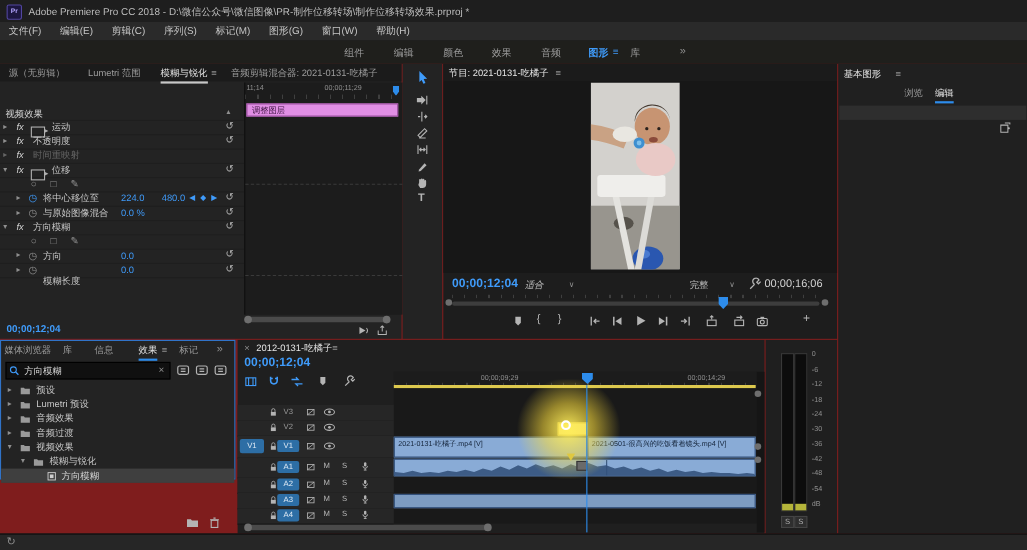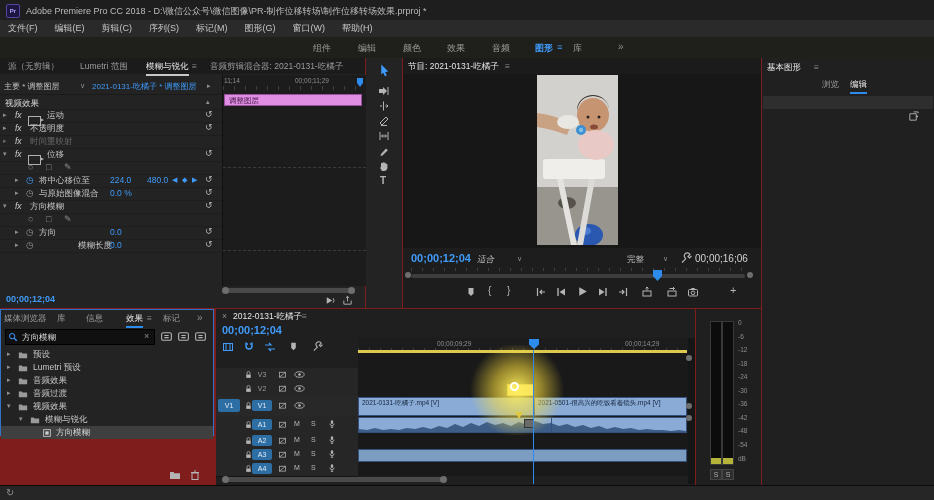--- a/index.html
+++ b/index.html
@@ -187,26 +187,20 @@
 
   <div class="panel" style="left:0;top:58px;width:365px;height:250px;">
     <div class="a" style="left:0;top:0;width:365px;height:16px;background:#1b1b1b;">
       <span class="a fs85 tab" style="left:8px;top:3px;">源（无剪辑）</span>
       <span class="a fs85 tab" style="left:80px;top:3px;">Lumetri 范围</span>
       <span class="a fs85 tab on ul-grey" style="left:146px;top:3px;">模糊与锐化</span>
       <span class="a fs85 dim" style="left:192px;top:3px;">≡</span>
       <span class="a fs85 tab" style="left:210px;top:3px;">音频剪辑混合器: 2021-0131-吃橘子</span>
     </div>
 
-    <div class="a" style="left:0;top:20px;width:222px;height:16px;border-bottom:1px solid #1a1a1a;">
-      <span class="a fs8" style="left:4px;top:3px;color:#c0c0c0;">主要 * 调整图层</span>
-      <span class="a fs7 dim" style="left:80px;top:4px;">∨</span>
-      <span class="a fs8 blue" style="left:92px;top:3px;">2021-0131-吃橘子 * 调整图层</span>
-      <span class="a fs7 dim" style="left:207px;top:4px;">▸</span>
-    </div>
 
     <div class="ecrow" style="top:38px;">
       <span class="a fs85 lt" style="left:5px;top:2px;">视频效果</span>
       <span class="a fs7 dim" style="left:206px;top:2px;">▴</span>
     </div>
 
     <div class="ecrow" style="top:51px;">
       <span class="a fs7 dim" style="left:3px;top:2px;">▸</span>
       <span class="a fx" style="left:15px;top:1px;">fx</span>
       <span class="a mot" style="left:28px;top:3px;"></span>
@@ -278,21 +272,21 @@
       <span class="a fs7 dim" style="left:15px;top:2px;">▸</span>
       <span class="a fs9 dim" style="left:26px;top:1px;">◷</span>
       <span class="a fs85" style="left:39px;top:1px;">方向</span>
       <span class="a fs85 blue" style="left:110px;top:1px;">0.0</span>
       <span class="rst">↺</span>
     </div>
 
     <div class="ecrow" style="top:181px;">
       <span class="a fs7 dim" style="left:15px;top:2px;">▸</span>
       <span class="a fs9 dim" style="left:26px;top:1px;">◷</span>
-      <span class="a fs85" style="left:39px;top:1px;margin-left:39px;">模糊长度</span>
+      <span class="a fs85" style="left:39px;top:11px;">模糊长度</span>
       <span class="a fs85 blue" style="left:110px;top:1px;">0.0</span>
       <span class="rst">↺</span>
     </div>
 
     <div class="a" style="left:222px;top:17px;width:143px;height:211px;background:#1c1c1c;border-left:1px solid #101010;">
       <div class="a ticks" style="left:0;top:11px;width:143px;height:4px;"></div>
       <span class="a fs65 dim" style="left:1px;top:2px;">11;14</span>
       <span class="a fs65 dim" style="left:72px;top:2px;">00;00;11;29</span>
       <div class="a" style="left:134px;top:3px;width:6px;height:9px;background:#2d8ceb;clip-path:polygon(0 0,100% 0,100% 55%,50% 100%,0 55%);"></div>
       <div class="a" style="left:1px;top:19px;width:138px;height:12px;background:#e08ee4;border:1px solid #9a4f9e;box-sizing:border-box;">

